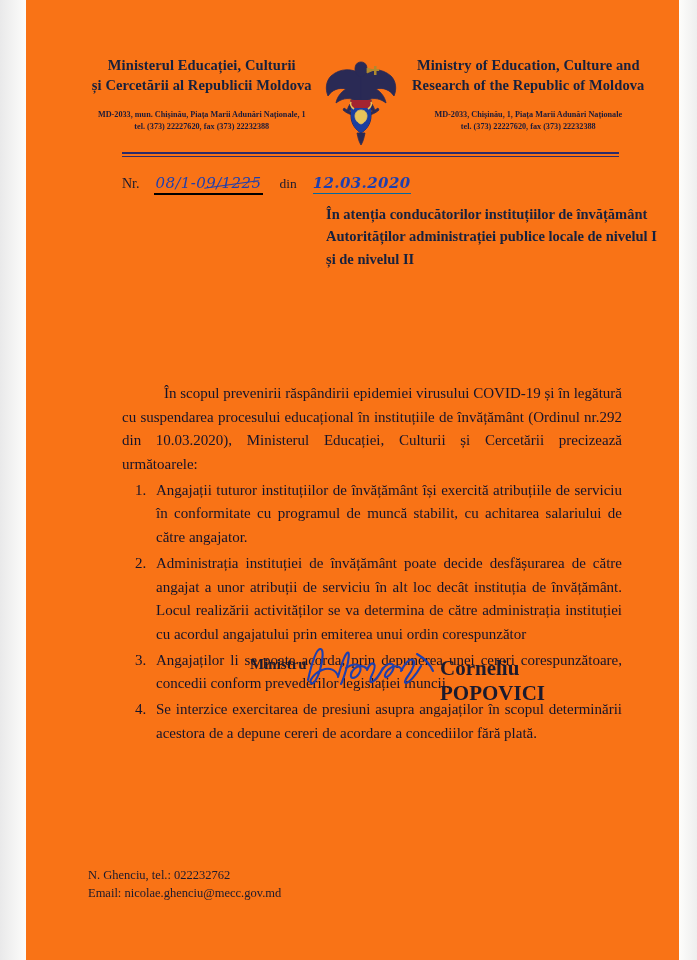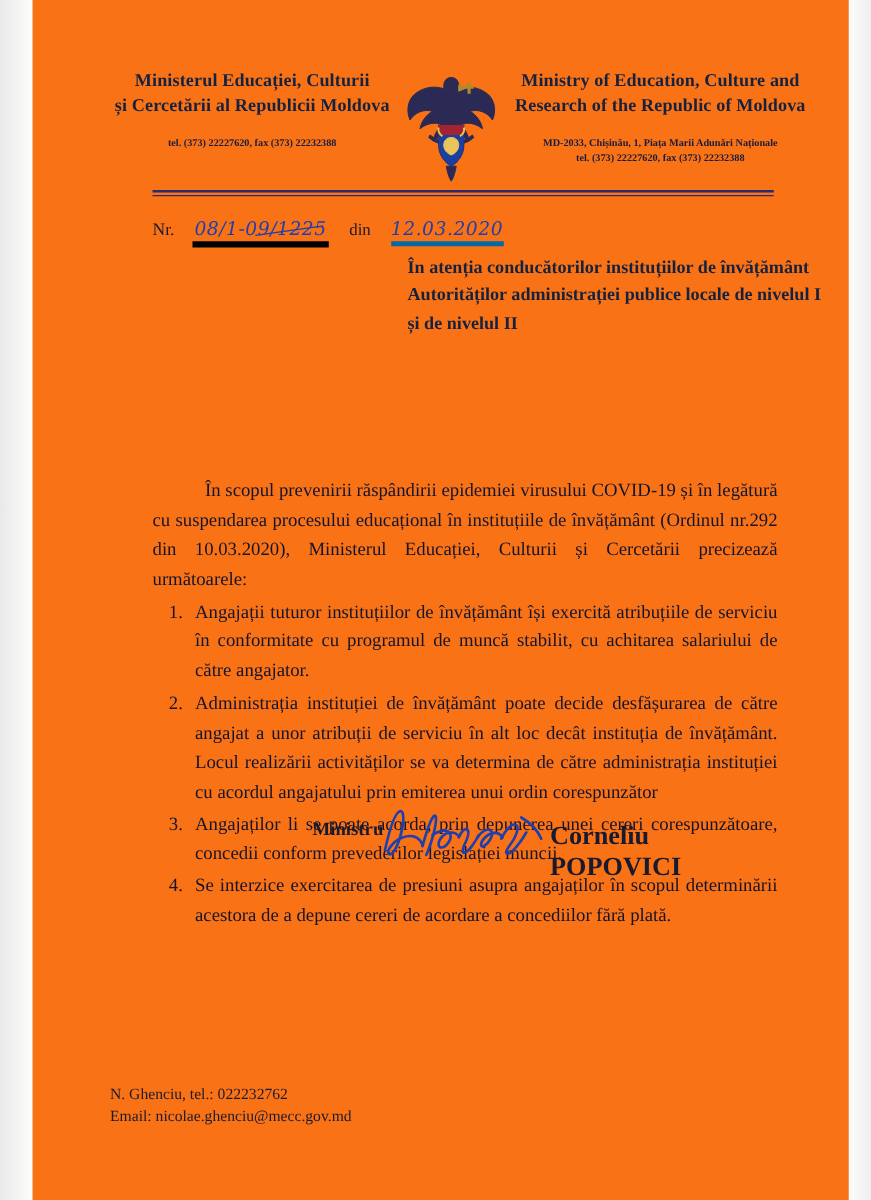--- a/index.html
+++ b/index.html
@@ -123,25 +123,26 @@
     content: "";
     position: absolute;
     left: 46%;
     right: 4%;
     top: 50%;
     height: 1px;
     background: #1f3fae;
     transform: rotate(-8deg);
   }
   .hand.underline {
-    border-bottom: 4px solid #0369a1;
+    border-bottom: 1px solid #0369a1;
     padding-bottom: 1px;
+    font-weight: bold;
   }
   .hand.nr {
-    border-bottom: 5px solid #000000;
+    border-bottom: 2px solid #000000;
     padding: 0 2px 1px 2px;
   }
   .din { font-size: 13.5px; margin: 0 2px; }
 
   
   .addressee {
     position: absolute;
     top: 203px;
     left: 300px;
     width: 360px;
@@ -224,20 +225,21 @@
   <div class="sheet">
 
     <div class="letterhead">
 
       <div class="lh-col left">
         <div class="lh-title">
           <div>Ministerul Educației, Culturii</div>
           <div>și Cercetării al Republicii Moldova</div>
         </div>
         <div class="lh-sub">
+          <div>MD-2033, mun. Chișinău, Piața Marii Adunări Naționale, 1</div>
           <div>tel. (373) 22227620, fax (373) 22232388</div>
         </div>
       </div>
 
       <div class="crest">
         <svg viewBox="0 0 78 92" width="78" height="92" aria-hidden="true">
 
           <g fill="#2a2a55" stroke="#2a2a55" stroke-width="0.8">
 
             <path d="M39 18 C30 12 18 12 9 20 C4 25 3 33 6 40 C10 34 17 31 24 33 C19 36 15 41 14 47 C19 43 26 41 32 44 C28 47 25 52 25 57 C30 52 36 50 39 52 Z"></path>

